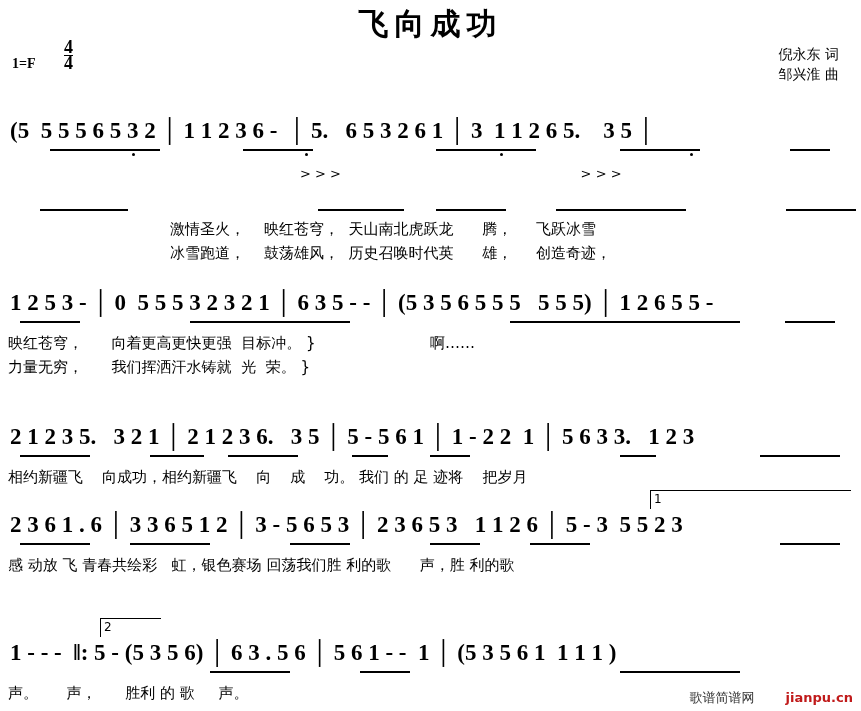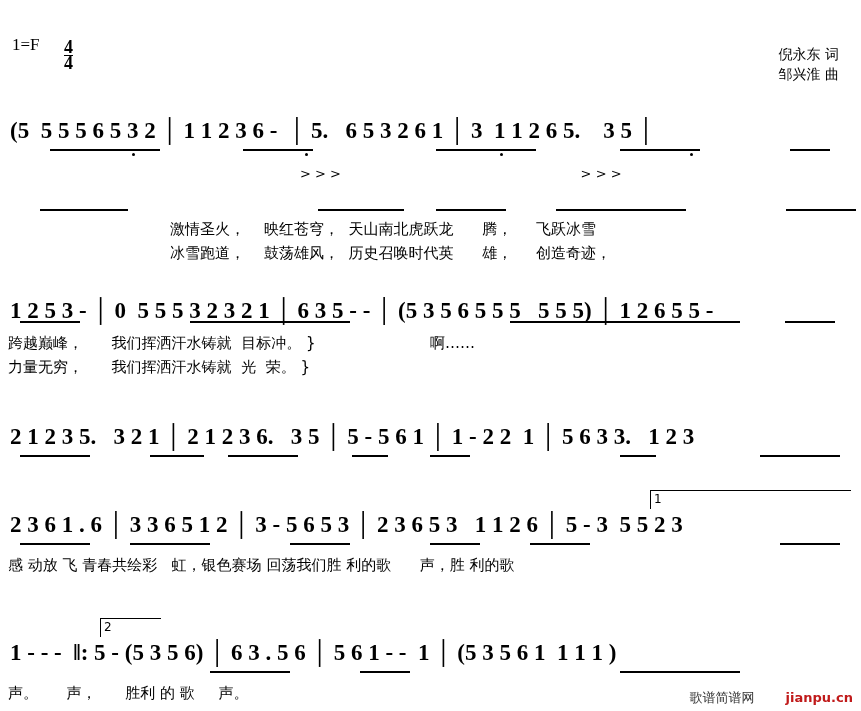--- a/index.html
+++ b/index.html
@@ -18,23 +18,24 @@
     position:absolute;top:4px;left:0;width:861px;
     text-align:center;
     font-family:"DejaVu Sans", sans-serif;
     font-weight:bold;
     font-size:30px;
     letter-spacing:6px;
   }
 
   
   .key-sig{
-    position:absolute;left:12px;top:35px;
-    font-size:17px;
-    font-family:"Liberation Serif", serif;
+    position:absolute;left:12px;top:56px;
+    font-size:14px;
+    font-family:"Liberation Serif", serif;
+    font-weight:bold;
   }
   .meter{
     position:absolute;left:64px;top:40px;
     font-size:17px;
     line-height:15px;
     text-align:center;
     font-family:"Liberation Serif", serif;
   }
   .meter .num{display:block;font-size:18px;font-weight:bold;}
   .meter .den{display:block;font-size:18px;font-weight:bold;border-top:1px solid #000;}
@@ -95,20 +96,21 @@
     font-size:13px;
     color:#333;
   }
   .watermark .red{color:#c01a1a;font-weight:bold;padding-left:27px;}
 </style>
 </head>
 <body>
 
 <div class="sheet">
 
+  <div class="title">飞向成功</div>
 
   <div class="key-sig">1=F</div>
 
   <div class="meter">
     <span class="num">4</span>
     <span class="den">4</span>
   </div>
 
   <div class="credits">
     <div>倪永东 词</div>
@@ -136,38 +138,39 @@
     <div class="beam" style="left:40px;top:31px;width:88px;"></div>
     <div class="beam" style="left:318px;top:31px;width:86px;"></div>
     <div class="beam" style="left:436px;top:31px;width:70px;"></div>
     <div class="beam" style="left:556px;top:31px;width:130px;"></div>
     <div class="beam" style="left:786px;top:31px;width:70px;"></div>
     <div class="lyric" style="top:42px;left:170px;">激情圣火，    映红苍穹，  天山南北虎跃龙      腾，     飞跃冰雪</div>
     <div class="lyric" style="top:66px;left:170px;">冰雪跑道，    鼓荡雄风，  历史召唤时代英      雄，     创造奇迹，</div>
   </div>
 
   <div class="row" style="top:290px;height:90px;">
-    <div class="notes" style="top:0px;margin-top:8px;">1 2 5 3 - │ 0  5 5 5 3 2 3 2 1 │ 6 3 5 - - │ (5 3 5 6 5 5 5   5 5 5) │ 1 2 6 5 5 -</div>
+    <div class="notes" style="top:0px;">1 2 5 3 - │ 0  5 5 5 3 2 3 2 1 │ 6 3 5 - - │ (5 3 5 6 5 5 5   5 5 5) │ 1 2 6 5 5 -</div>
     <div class="beam" style="left:20px;top:31px;width:60px;"></div>
     <div class="beam" style="left:190px;top:31px;width:160px;"></div>
     <div class="beam" style="left:510px;top:31px;width:230px;"></div>
     <div class="beam" style="left:785px;top:31px;width:50px;"></div>
-    <div class="lyric" style="top:44px;left:8px;">跨越巅峰，      我们挥洒汗水铸就  目标冲。 }                        啊……</div>
+    <div class="lyric" style="top:44px;left:8px;">映红苍穹，      向着更高更快更强  目标冲。 }                        啊……</div>
     <div class="lyric" style="top:68px;left:8px;">力量无穷，      我们挥洒汗水铸就  光  荣。 }</div>
   </div>
 
   <div class="row" style="top:404px;height:70px;margin-top:20px;">
     <div class="notes" style="top:0px;">2 1 2 3 5.   3 2 1 │ 2 1 2 3 6.   3 5 │ 5 - 5 6 1 │ 1 - 2 2  1 │ 5 6 3 3.   1 2 3</div>
     <div class="beam" style="left:20px;top:31px;width:70px;"></div>
     <div class="beam" style="left:150px;top:31px;width:54px;"></div>
     <div class="beam" style="left:228px;top:31px;width:70px;"></div>
     <div class="beam" style="left:352px;top:31px;width:36px;"></div>
     <div class="beam" style="left:430px;top:31px;width:40px;"></div>
     <div class="beam" style="left:620px;top:31px;width:36px;"></div>
     <div class="beam" style="left:760px;top:31px;width:80px;"></div>
+    <div class="lyric" style="top:44px;left:8px;">相约新疆飞    向成功，相约新疆飞    向    成    功。 我们 的 足 迹将    把岁月</div>
   </div>
 
   <div class="row" style="top:512px;height:70px;">
     <div class="ending" style="left:650px;top:-22px;width:200px;">
       <span>1</span>
     </div>
     <div class="notes" style="top:0px;">2 3 6 1 . 6 │ 3 3 6 5 1 2 │ 3 - 5 6 5 3 │ 2 3 6 5 3   1 1 2 6 │ 5 - 3  5 5 2 3</div>
     <div class="beam" style="left:20px;top:31px;width:70px;"></div>
     <div class="beam" style="left:130px;top:31px;width:80px;"></div>
     <div class="beam" style="left:290px;top:31px;width:60px;"></div>

